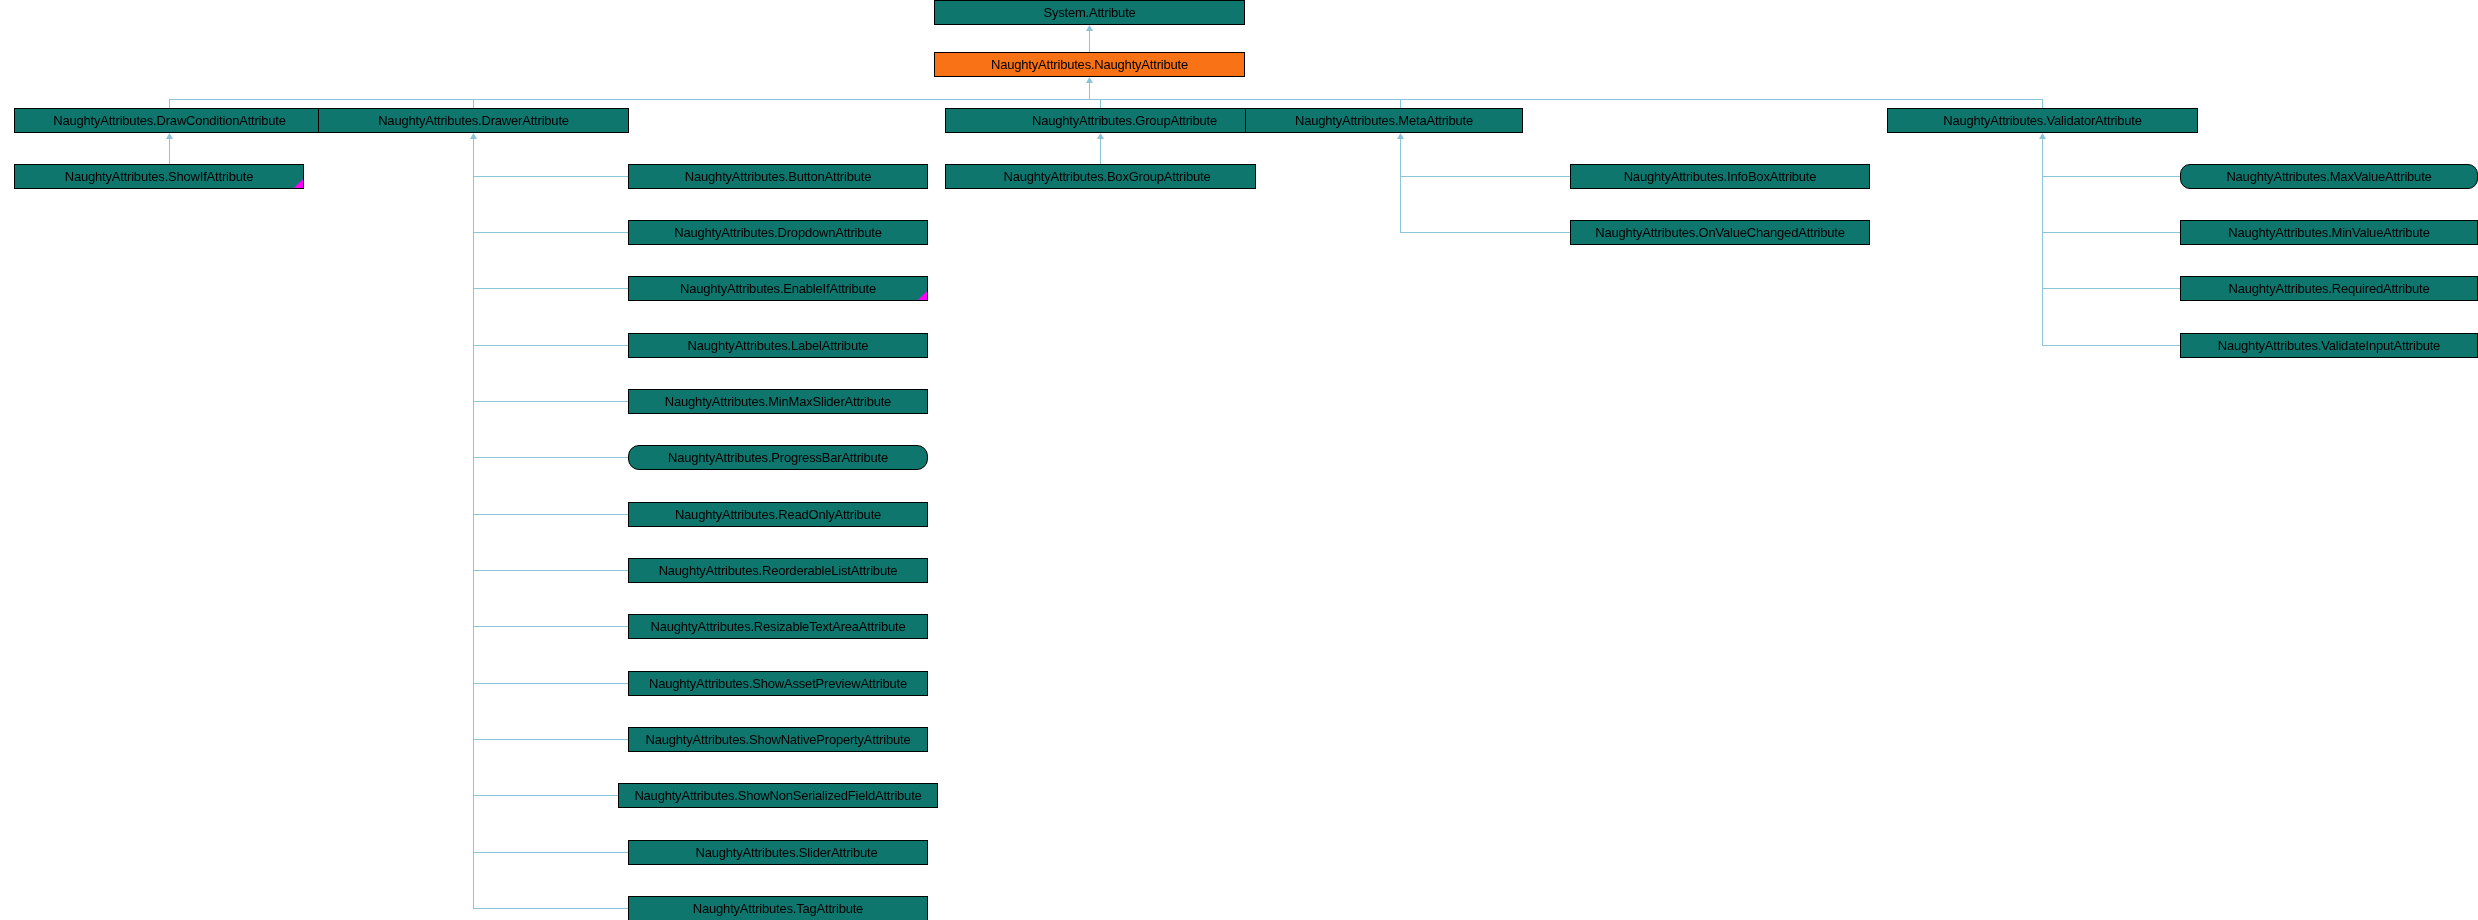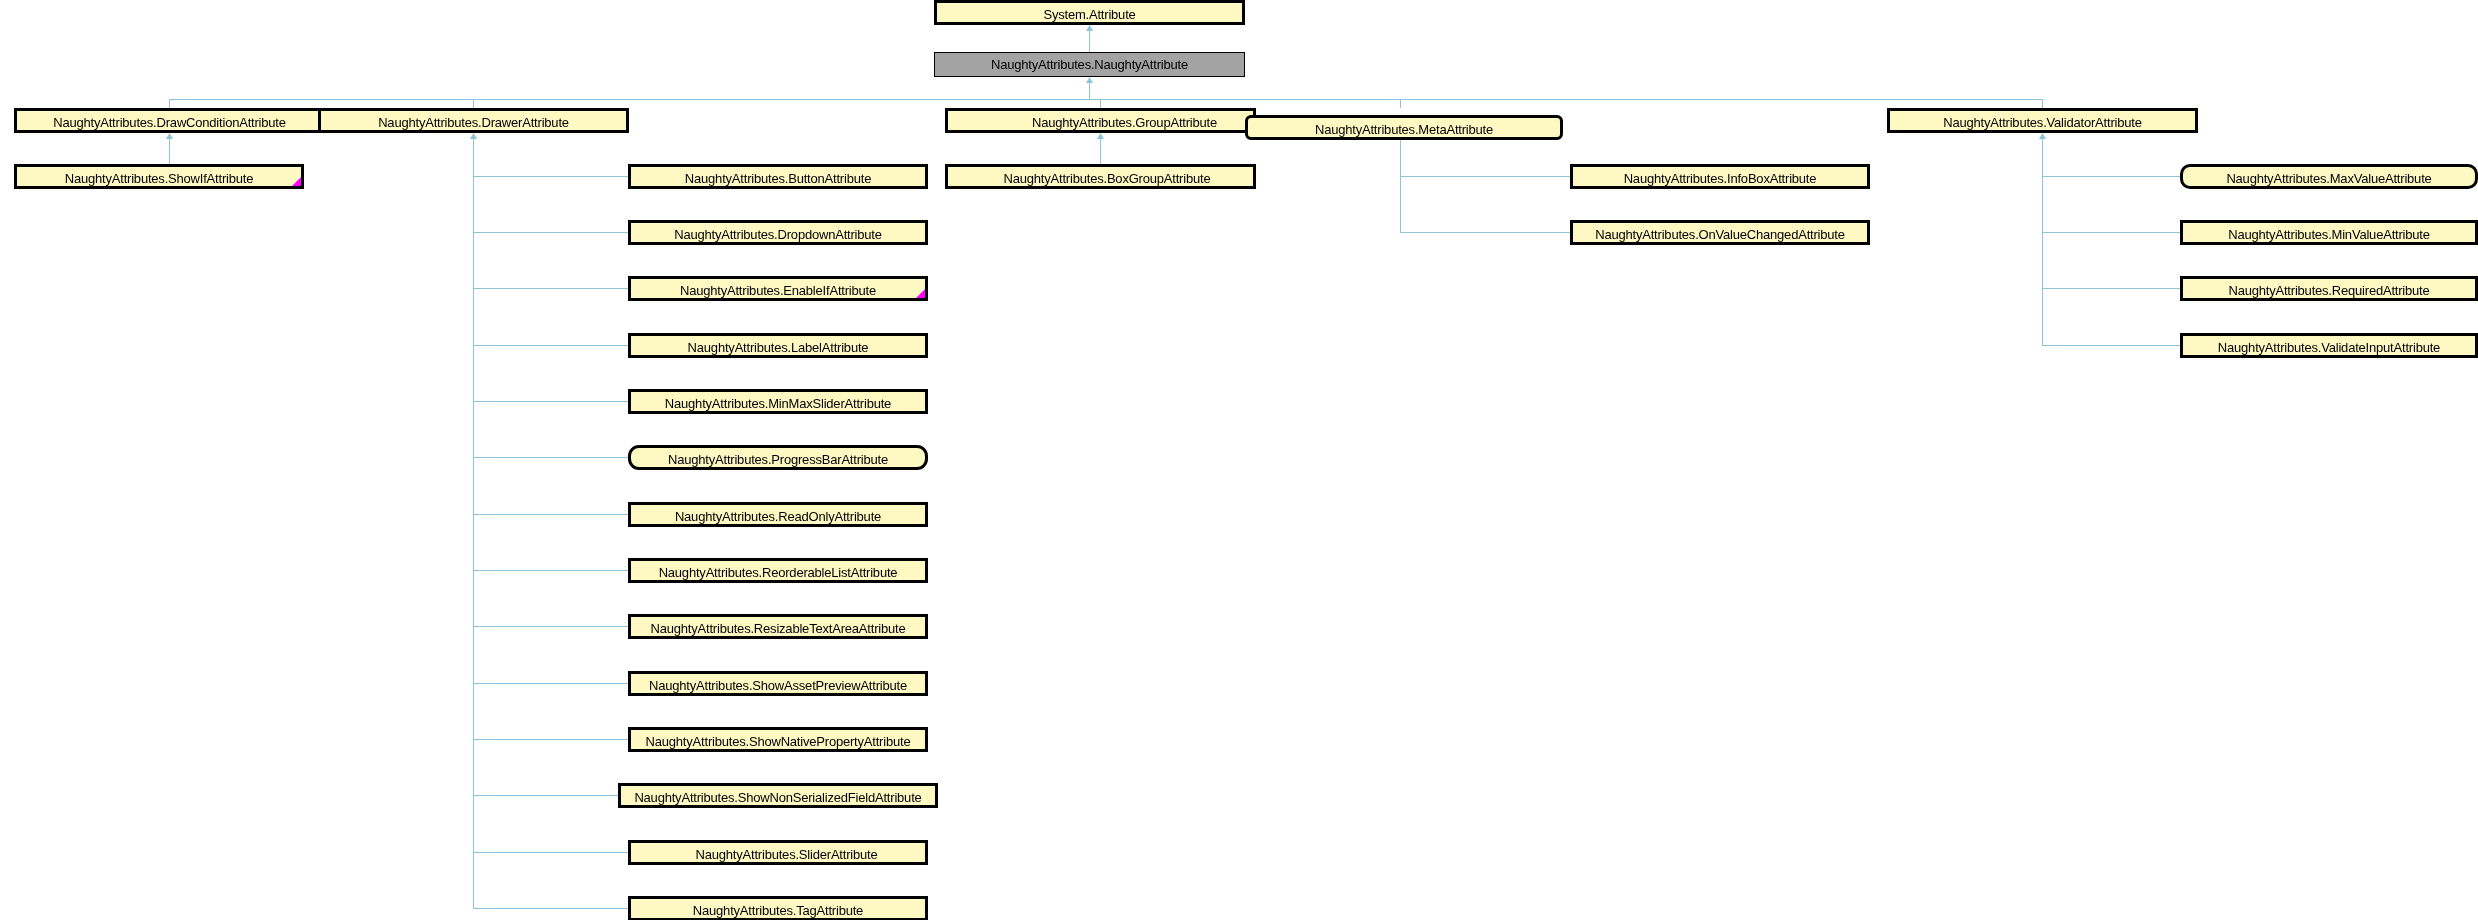--- a/index.html
+++ b/index.html
@@ -31,25 +31,25 @@
     height: 25px;
     line-height: 23px;
     text-align: center;
     font-size: 13px;
     color: #000000;
     white-space: nowrap;
     overflow: hidden;
     letter-spacing: -0.2px;
   }
   .node.derived {
-    background: #fef9c3;
-    border: 3px solid #000000;
+    background: #0f766e;
+    border: 1px solid #000000;
   }
   .node.root {
-    background: #a3a3a3;
+    background: #f97316;
     border: 1px solid #000000;
   }
   .node.truncated::after {
     content: "";
     position: absolute;
     right: 0;
     bottom: 0;
     width: 0;
     height: 0;
     border-left: 9px solid transparent;
@@ -101,21 +101,21 @@
       <line x1="2042.5" y1="176.5" x2="2180" y2="176.5" stroke="#8cc4d8" stroke-width="1" shape-rendering="crispEdges"></line>
       <line x1="2042.5" y1="232.5" x2="2180" y2="232.5" stroke="#8cc4d8" stroke-width="1" shape-rendering="crispEdges"></line>
       <line x1="2042.5" y1="288.5" x2="2180" y2="288.5" stroke="#8cc4d8" stroke-width="1" shape-rendering="crispEdges"></line>
       <line x1="2042.5" y1="345.5" x2="2180" y2="345.5" stroke="#8cc4d8" stroke-width="1" shape-rendering="crispEdges"></line>
     </svg>
 <div class="node derived" style="left: 934px; top: 0px; width: 311px;">System.Attribute</div>
     <div class="node root" style="left: 934px; top: 52px; width: 311px;">NaughtyAttributes.NaughtyAttribute</div>
     <div class="node derived" style="left: 14px; top: 108px; width: 311px;">NaughtyAttributes.DrawConditionAttribute</div>
     <div class="node derived" style="left: 318px; top: 108px; width: 311px;">NaughtyAttributes.DrawerAttribute</div>
     <div class="node derived" style="left: 945px; top: 108px; width: 311px; padding-left: 48px;">NaughtyAttributes.GroupAttribute</div>
-    <div class="node derived" style="left: 1245px; top: 115px; width: 318px; border-radius: 6px;">NaughtyAttributes.MetaAttribute</div>
+    <div class="node derived" style="left: 1245px; top: 108px; width: 278px;">NaughtyAttributes.MetaAttribute</div>
     <div class="node derived" style="left: 1887px; top: 108px; width: 311px;">NaughtyAttributes.ValidatorAttribute</div>
     <div class="node derived truncated" style="left: 14px; top: 164px; width: 290px;">NaughtyAttributes.ShowIfAttribute</div>
     <div class="node derived" style="left: 628px; top: 164px; width: 300px;">NaughtyAttributes.ButtonAttribute</div>
     <div class="node derived" style="left: 628px; top: 220px; width: 300px;">NaughtyAttributes.DropdownAttribute</div>
     <div class="node derived truncated" style="left: 628px; top: 276px; width: 300px;">NaughtyAttributes.EnableIfAttribute</div>
     <div class="node derived" style="left: 628px; top: 333px; width: 300px;">NaughtyAttributes.LabelAttribute</div>
     <div class="node derived" style="left: 628px; top: 389px; width: 300px;">NaughtyAttributes.MinMaxSliderAttribute</div>
     <div class="node derived" style="left: 628px; top: 445px; width: 300px; border-radius: 11px;">NaughtyAttributes.ProgressBarAttribute</div>
     <div class="node derived" style="left: 628px; top: 502px; width: 300px;">NaughtyAttributes.ReadOnlyAttribute</div>
     <div class="node derived" style="left: 628px; top: 558px; width: 300px;">NaughtyAttributes.ReorderableListAttribute</div>

